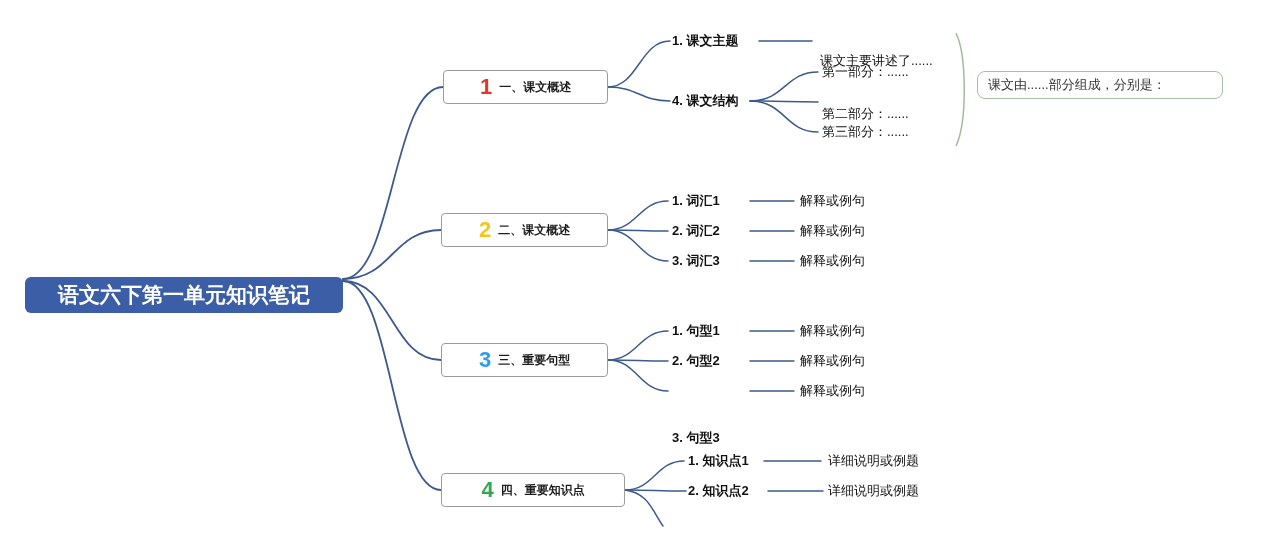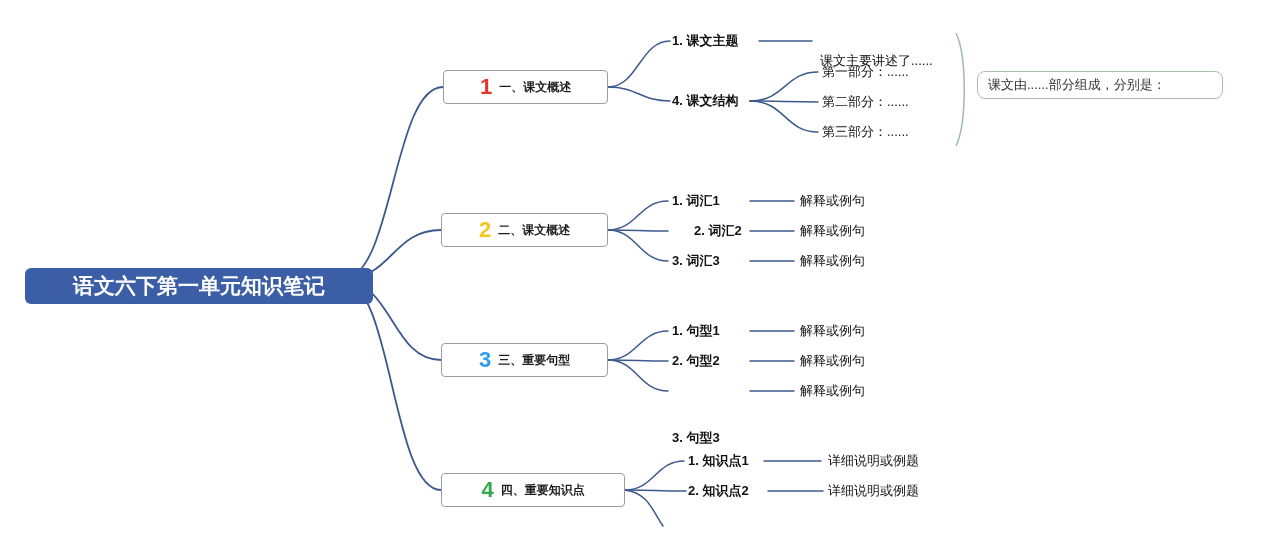--- a/index.html
+++ b/index.html
@@ -12,22 +12,22 @@
     overflow: hidden;
   }
   #connectors {
     position: absolute;
     left: 0; top: 0;
     width: 1269px; height: 545px;
     pointer-events: none;
   }
   .root-node {
     position: absolute;
-    left: 25px; top: 268px;
-    width: 348px; height: 36px;
+    left: 25px; top: 277px;
+    width: 318px; height: 36px;
     background: #3b5ea6;
     color: #ffffff;
     border-radius: 6px;
     font-size: 21px;
     font-weight: bold;
     line-height: 36px;
     text-align: center;
     white-space: nowrap;
     box-sizing: border-box;
   }
@@ -135,31 +135,31 @@
   <div class="root-node">语文六下第一单元知识笔记</div>
 
   <div class="branch" style="left:443px; top:70px; width:165px;">
     <span class="num n1">1</span>
     <span class="lbl">一、课文概述</span>
   </div>
   <div class="topic" style="left:672px; top:41px;">1. 课文主题</div>
   <div class="leaf" style="left:820px; top:41px;margin-top:20px;">课文主要讲述了......</div>
   <div class="topic" style="left:672px; top:101px;">4. 课文结构</div>
   <div class="leaf" style="left:822px; top:72px;">第一部分：......</div>
-  <div class="leaf" style="left:822px; top:102px;">第二部分：......</div>
+  <div class="leaf" style="left:822px; top:114px;">第二部分：......</div>
   <div class="leaf" style="left:822px; top:132px;">第三部分：......</div>
   <div class="annotation">课文由......部分组成，分别是：</div>
 
   <div class="branch" style="left:441px; top:213px; width:167px;">
     <span class="num n2">2</span>
     <span class="lbl">二、课文概述</span>
   </div>
   <div class="topic" style="left:672px; top:201px;">1. 词汇1</div>
   <div class="leaf" style="left:800px; top:201px;">解释或例句</div>
-  <div class="topic" style="left:672px; top:231px;margin-left:22px;">2. 词汇2</div>
+  <div class="topic" style="left:672px; top:231px;">2. 词汇2</div>
   <div class="leaf" style="left:800px; top:231px;">解释或例句</div>
   <div class="topic" style="left:672px; top:261px;">3. 词汇3</div>
   <div class="leaf" style="left:800px; top:261px;">解释或例句</div>
 
   <div class="branch" style="left:441px; top:343px; width:167px;">
     <span class="num n3">3</span>
     <span class="lbl">三、重要句型</span>
   </div>
   <div class="topic" style="left:672px; top:331px;">1. 句型1</div>
   <div class="leaf" style="left:800px; top:331px;">解释或例句</div>

